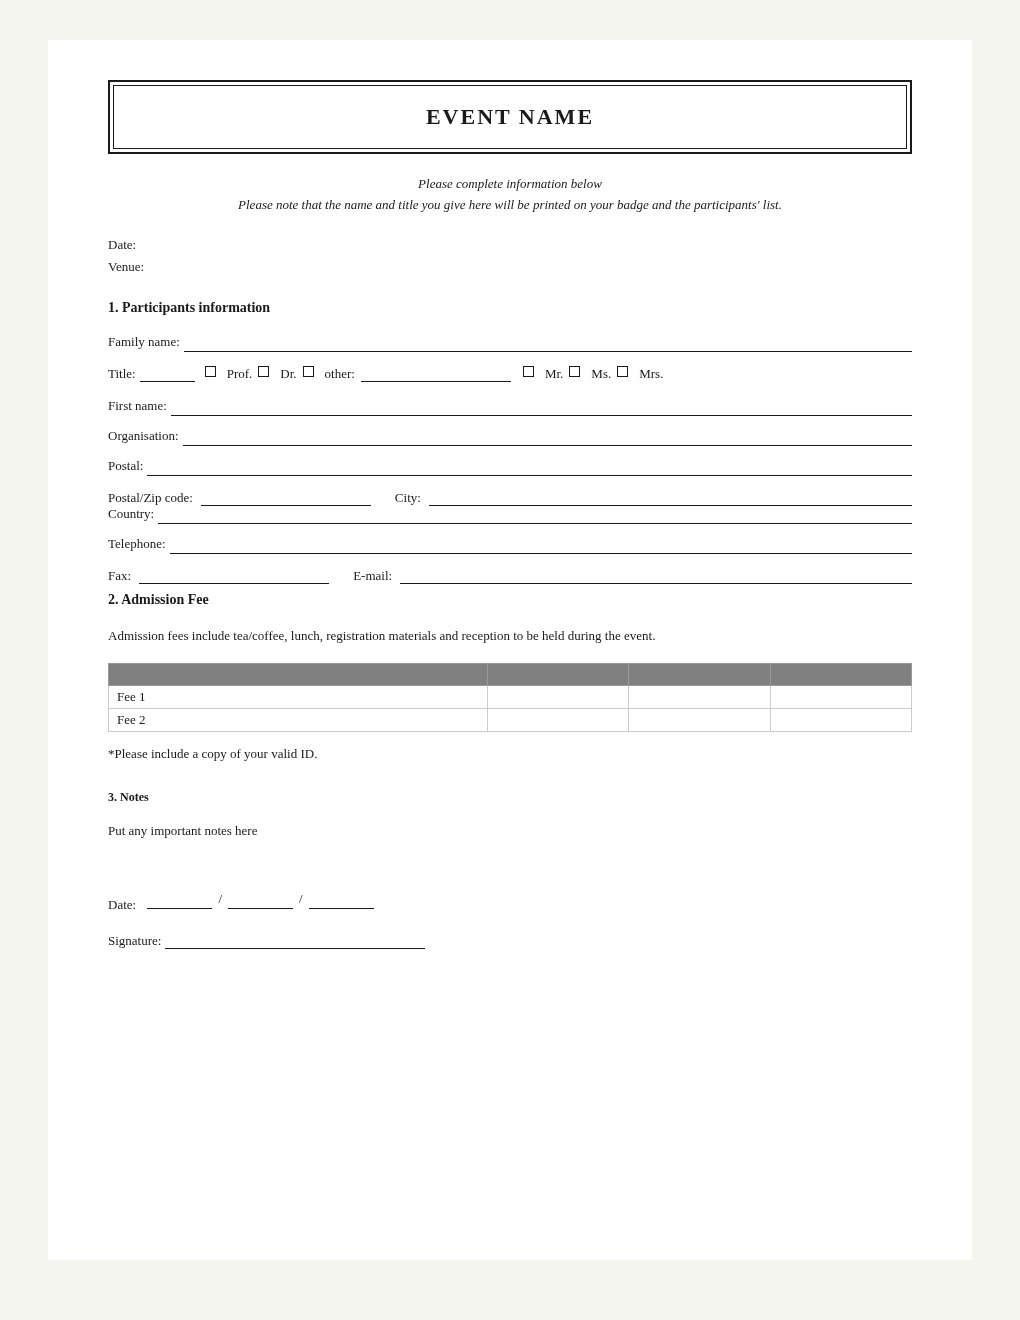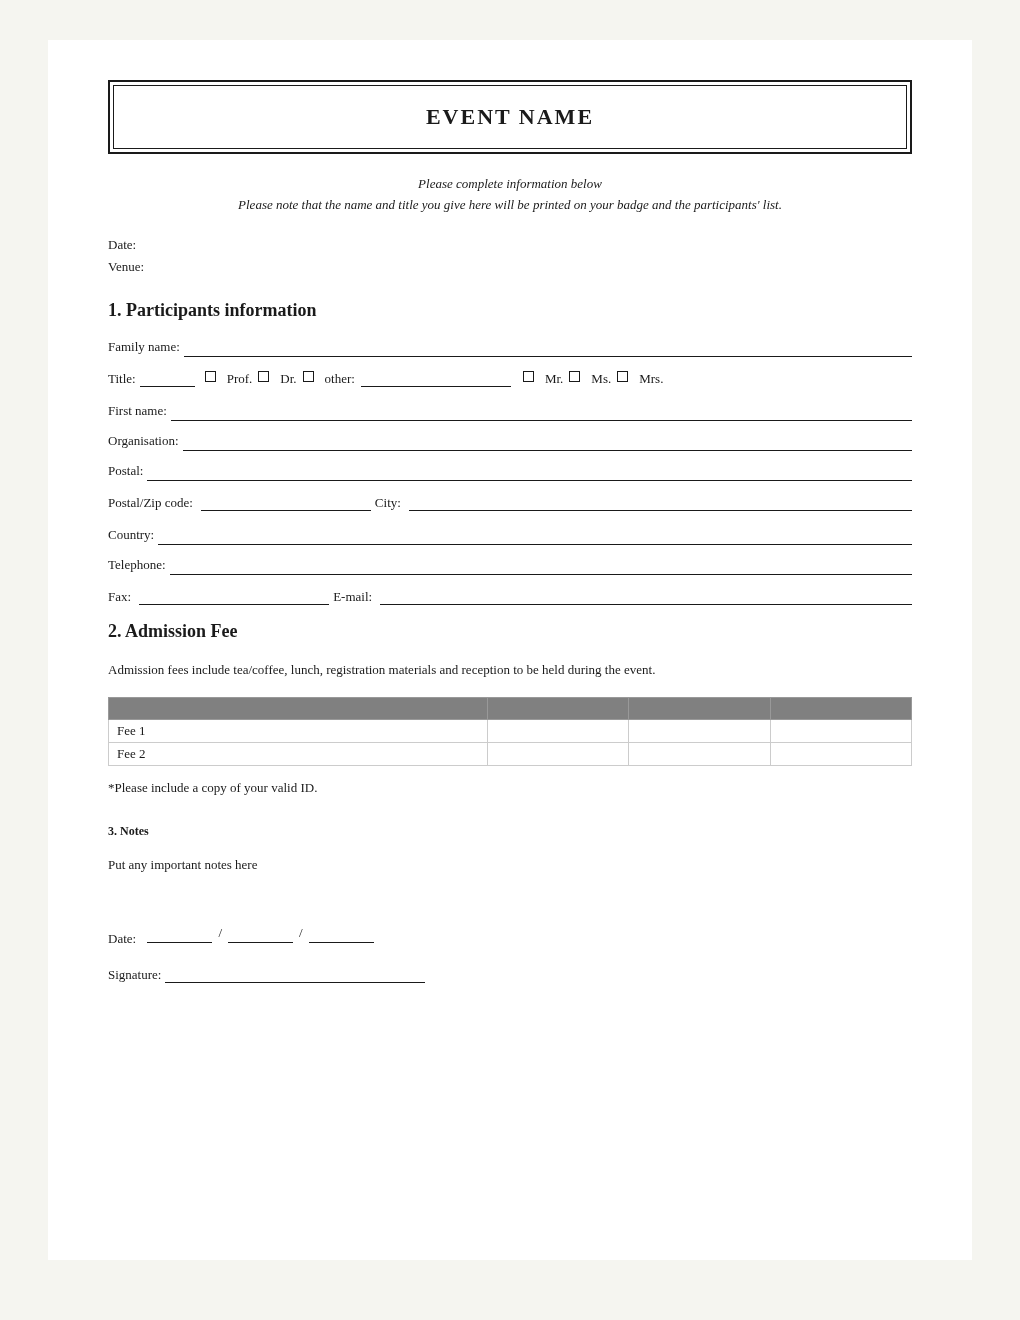--- a/index.html
+++ b/index.html
@@ -66,21 +66,21 @@
     }
 
     .date-venue p {
       font-size: 13px;
       color: #1a1a1a;
       line-height: 1.7;
     }
 
     
     .section-heading {
-      font-size: 18px;
+      font-size: 14px;
       font-weight: bold;
       color: #1a1a1a;
       margin-bottom: 18px;
       margin-top: 8px;
     }
 
     .section-heading-underline {
       font-size: 12px;
       font-weight: bold;
       color: #1a1a1a;
@@ -145,24 +145,23 @@
     .other-line {
       width: 150px;
       border-bottom: 1px solid #1a1a1a;
       height: 18px;
     }
 
     
     .two-col-row {
       display: flex;
       align-items: flex-start;
-      margin-bottom: 16px;
-      font-size: 13px;
-      color: #1a1a1a;
-      gap: 4px;
+      font-size: 13px;
+      color: #1a1a1a;
+      gap: 24px;
     }
 
     .col-field {
       display: flex;
       align-items: flex-end;
       flex: 1;
     }
 
     .col-field .field-line {
       flex: 1;

